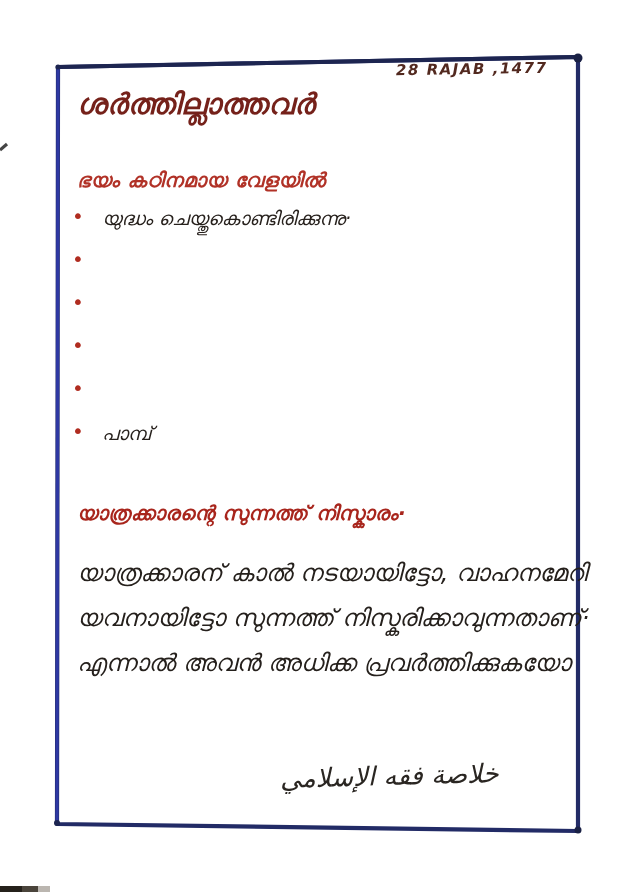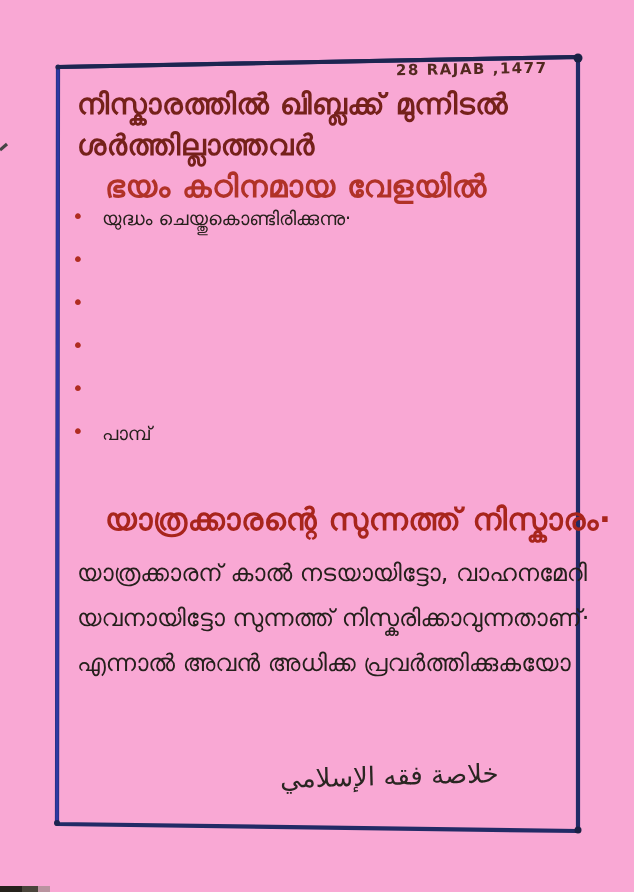--- a/index.html
+++ b/index.html
@@ -1,39 +1,39 @@
 <!DOCTYPE html>
 <html><head>
 <meta charset="utf-8">
 <style>
   html,body{margin:0;padding:0;background:#e9e7e2;}
   .page{
     position:relative;
     width:634px;height:892px;
-    background:#f9a8d4;
+    background:#ffffff;
     overflow:hidden;
     font-family:"DejaVu Sans",sans-serif;
+    font-style:italic;
   }
   .frame-svg{position:absolute;left:0;top:0;width:634px;height:892px;pointer-events:none;}
   .abs{position:absolute;}
   .date{
     left:396px;top:60px;
     font-size:15px;font-weight:bold;letter-spacing:1.5px;
     color:#52291f;transform:rotate(-1deg);
     white-space:nowrap;
   }
   .title{
     left:77px;top:84px;width:480px;
     font-size:29px;font-weight:bold;line-height:41px;
     color:#75211a;letter-spacing:.5px;
   }
   .sec-heading{
-    font-size:31px;font-weight:bold;letter-spacing:.5px;
+    font-size:20px;font-weight:bold;letter-spacing:.5px;
     white-space:nowrap;
-    margin-left:28px;
   }
   .sec1-heading{left:77px;top:168px;color:#b13227;}
   .sec2-heading{left:77px;top:501px;color:#a8251c;}
   .bullets{left:72px;top:203px;list-style:none;margin:0;padding:0;}
   .bullets li{
     display:flex;align-items:flex-start;
     height:43px;
   }
   .bullet-dot{
     color:#b02c20;font-size:20px;line-height:26px;
@@ -70,21 +70,20 @@
     <circle cx="578" cy="58" r="4.5" fill="#1a2145"></circle>
     <circle cx="578" cy="830" r="3.5" fill="#1a2145"></circle>
     <circle cx="58" cy="67" r="2.6" fill="#1d2550"></circle>
     <circle cx="57" cy="823" r="3" fill="#1d2550"></circle>
     <line x1="0" y1="150" x2="7" y2="144" stroke="#454545" stroke-width="3.2"></line>
   </svg>
 
   <div class="abs date">28 RAJAB ,1477</div>
 
   <div class="abs title">
-    <div>നിസ്കാരത്തിൽ ഖിബ്ലക്ക് മുന്നിടൽ</div>
     <div>ശർത്തില്ലാത്തവർ</div>
   </div>
 
   <div class="abs sec-heading sec1-heading">ഭയം കഠിനമായ വേളയിൽ</div>
 
   <ul class="abs bullets">
     <li>
       <span class="bullet-dot">•</span>
       <span class="bullet-text">യുദ്ധം ചെയ്തുകൊണ്ടിരിക്കുന്നു·</span>
     </li>

